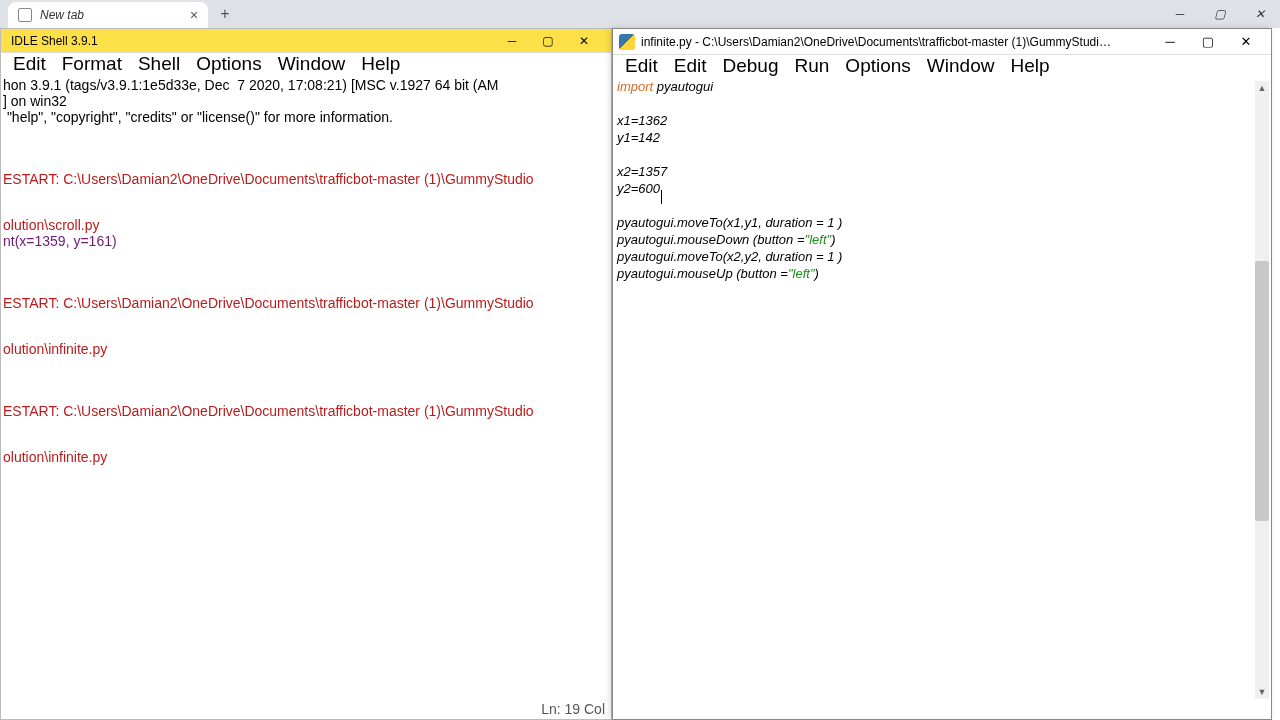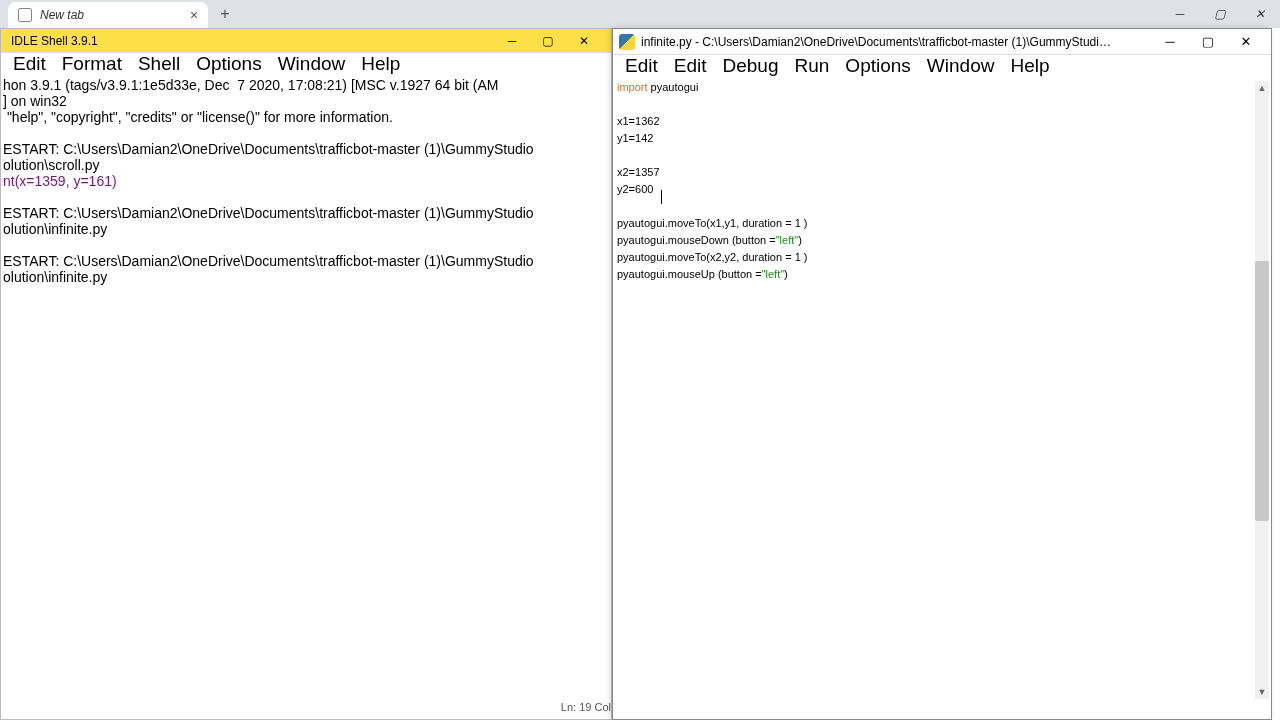--- a/index.html
+++ b/index.html
@@ -33,44 +33,44 @@
 }
 .shell-title .wincontrols { margin-left: auto; display: flex; gap: 2px; }
 .shell-title .wincontrols span { width: 34px; height: 20px; display: flex; align-items: center; justify-content: center; font-size: 12px; cursor: pointer; }
 .menubar { height: 22px; display: flex; align-items: center; padding: 0 4px; font-size: 19px; background: #fff; }
 .menubar span { padding: 2px 8px; cursor: pointer; }
 .shell-content {
   padding: 2px 2px; font-family: "Courier New", monospace; font-size: 14px;
   line-height: 16px; white-space: pre; overflow: hidden; color: #000;
 }
 .shell-content .blue { color: #701a75; }
-.shell-content .kw { color: #000000; }
+.shell-content .kw { color: #b91c1c; margin-top: 30px; }
 .shell-status {
-  position: absolute; bottom: 0; right: 0; height: 18px; font-size: 11px;
-  color: #555; padding-right: 0;
+  position: absolute; bottom: 0; right: 0; height: 18px; font-size: 14px;
+  color: #555; padding-right: 6px;
 }
 
 
 .editor-window {
   position: absolute; top: 28px; left: 612px; width: 660px; height: 692px;
   background: #fff; border: 1px solid #888; box-shadow: -2px 0 6px rgba(0,0,0,0.15);
 }
 .editor-title {
   height: 26px; background: #fff; display: flex; align-items: center;
   padding: 0 6px; font-size: 12px; border-bottom: 1px solid #ddd;
 }
 .editor-title .py-icon {
   width: 16px; height: 16px; margin-right: 6px;
   background: linear-gradient(135deg, #3776ab 50%, #ffd43b 50%); border-radius: 3px;
 }
 .editor-title .wincontrols { margin-left: auto; display: flex; }
 .editor-title .wincontrols span { width: 38px; height: 24px; display: flex; align-items: center; justify-content: center; font-size: 13px; cursor: pointer; }
 .editor-content {
-  padding: 2px 4px; font-family: "Courier New", monospace; font-size: 11px;
-  line-height: 16px; white-space: pre; color: #000; position: relative;
+  padding: 2px 4px; font-family: "Courier New", monospace; font-size: 13px;
+  line-height: 16px; white-space: pre; color: #000; position: relative; font-style: italic;
 }
 .editor-content .kw-orange { color: #d86c1f; }
 .editor-content .str-green { color: #1a8f1a; }
 .editor-scroll {
   position: absolute; top: 52px; right: 2px; bottom: 20px; width: 14px;
   background: #f0f0f0;
 }
 .editor-scroll .arrow { height: 14px; display: flex; align-items: center; justify-content: center; font-size: 9px; color: #666; cursor: pointer; }
 .editor-scroll .thumb { position: absolute; top: 180px; width: 14px; height: 260px; background: #c8c8c8; border-radius: 2px; }
 .cursor-caret { position: absolute; width: 1px; height: 14px; background: #000; }

